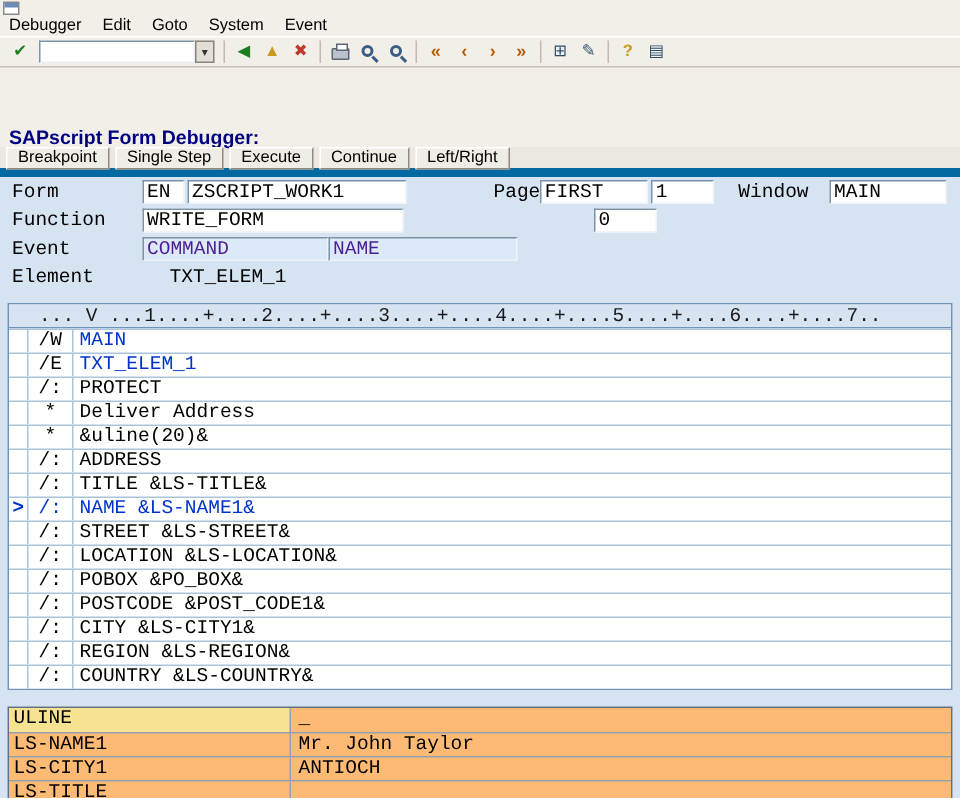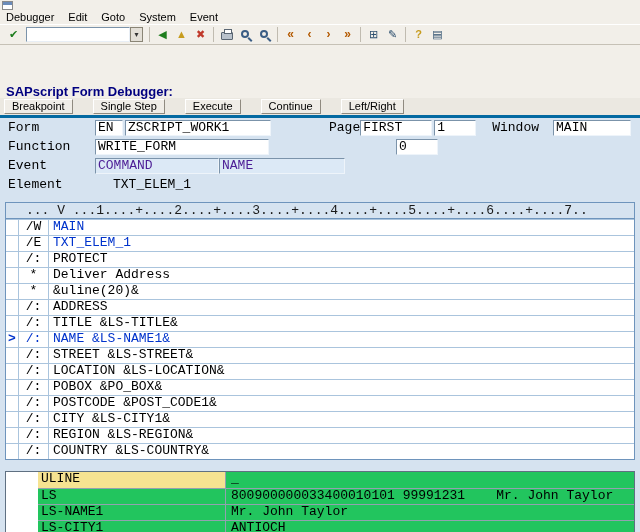--- a/index.html
+++ b/index.html
@@ -34,21 +34,21 @@
   .cmd { width:104px; height:15px; border:1px solid #7b93aa; border-right-color:#e8eef5; border-bottom-color:#e8eef5; background:#fff; font-size:11px; padding:0 2px; }
   .dd { display:inline-flex; align-items:center; justify-content:center; width:13px; height:15px; background:#e3dfd7; border:1px solid #8a8576; font-size:8px; color:#333; }
   .ic-print { position:relative; width:12px; height:8px; background:#b9c2cc; border:1px solid #5a6673; border-radius:1px; margin-top:3px; }
   .ic-print::before { content:""; position:absolute; left:2px; top:-4px; width:6px; height:3px; background:#fff; border:1px solid #5a6673; }
   .ic-find { position:relative; width:8px; height:8px; border:2px solid #3a5d85; border-radius:50%; margin:-2px 2px 0 0; }
   .ic-find::after { content:""; position:absolute; width:2px; height:5px; background:#3a5d85; transform:rotate(-45deg); left:6px; top:5px; }
 
   .titlerow { padding:3px 8px 2px 6px; height:17px;margin-top:36px; }
   .titlerow span { font-weight:bold; font-size:13px; color:#000080; }
 
-  .apptoolbar { display:flex; gap:20px; align-items:center; height:20px; padding:2px 4px; background:#ebe8e1; border-bottom:3px solid #0369a1; }
+  .apptoolbar { display:flex; gap:4px; align-items:center; height:20px; padding:2px 4px; background:#ebe8e1; border-bottom:6px solid #0369a1; }
   .appbtn { height:15px; padding:0 7px; background:#f0ede7; border:1px solid #8f8a80; border-top-color:#ffffff; border-left-color:#ffffff; font-size:11px; line-height:13px; color:#000; cursor:default; }
 
   
   .formarea { padding-top:0; }
   .frow { display:flex; align-items:center; height:19px; margin-left:8px; }
   .flabel { display:inline-block; width:87px; }
   .flabel.auto { width:auto; }
   .sapfield { height:16px; border:1px solid #7b93aa; border-right-color:#eef4fa; border-bottom-color:#eef4fa; background:#fff; padding:0 2px; font-family:"Liberation Mono","DejaVu Sans Mono",monospace; font-size:13px; color:#000; }
   .sapfield.bluef { color:#4c1d95; background:#dce9f6; }
   .plainval { margin-left:18px; }
@@ -59,21 +59,21 @@
   .crow { display:flex; height:16px; background:#fff; border-top:1px solid #aac4dd; }
   .crow:first-of-type { border-top:none; }
   .c-gutter { width:13px; border-right:1px solid #aac4dd; text-align:center; line-height:14px; font-weight:bold; color:#0033cc; }
   .c-fmt { width:30px; border-right:1px solid #aac4dd; text-align:center; line-height:14px; }
   .c-text { flex:1; padding-left:4px; line-height:14px; white-space:pre; }
   .crow.blue .c-text { color:#0033cc; }
   .crow.current .c-text, .crow.current .c-fmt { color:#0033cc; }
 
   
   .vartable { margin:11px 5px 0 5px; width:630px; border:1px solid #5f7082; background:#fff; }
-  .vrow { display:flex; height:16px; background:#22c55e; border-top:1px solid #93a1af;margin-left:32px; }
+  .vrow { display:flex; height:16px; background:#fdba74; border-top:1px solid #93a1af; }
   .vrow:first-of-type { border-top:none; }
   .v-name { width:188px; border-right:1px solid #93a1af; padding-left:3px; line-height:14px; white-space:pre; }
   .v-name.sel { background:#f6e391; }
   .v-val { flex:1; padding-left:5px; line-height:14px; white-space:pre; }
 </style>
 </head>
 <body>
 
 <div class="chrome">
   <div class="icon-strip">
@@ -264,24 +264,20 @@
     <span class="c-text">COUNTRY &amp;LS-COUNTRY&amp;</span>
   </div>
 </div>
 
 <div class="vartable mono">
   <div class="vrow">
     <span class="v-name sel">ULINE</span>
     <span class="v-val">_</span>
   </div>
   <div class="vrow">
-    <span class="v-name">LS</span>
-    <span class="v-val">800900000033400010101 99991231    Mr. John Taylor</span>
-  </div>
-  <div class="vrow">
     <span class="v-name">LS-NAME1</span>
     <span class="v-val">Mr. John Taylor</span>
   </div>
   <div class="vrow">
     <span class="v-name">LS-CITY1</span>
     <span class="v-val">ANTIOCH</span>
   </div>
   <div class="vrow">
     <span class="v-name">LS-TITLE</span>
     <span class="v-val"></span>

